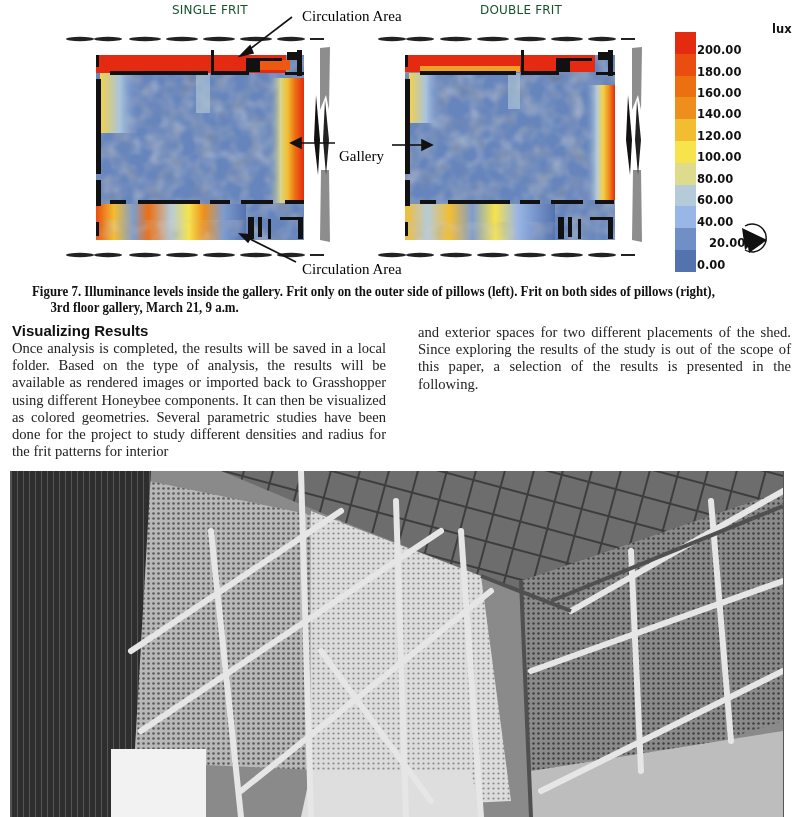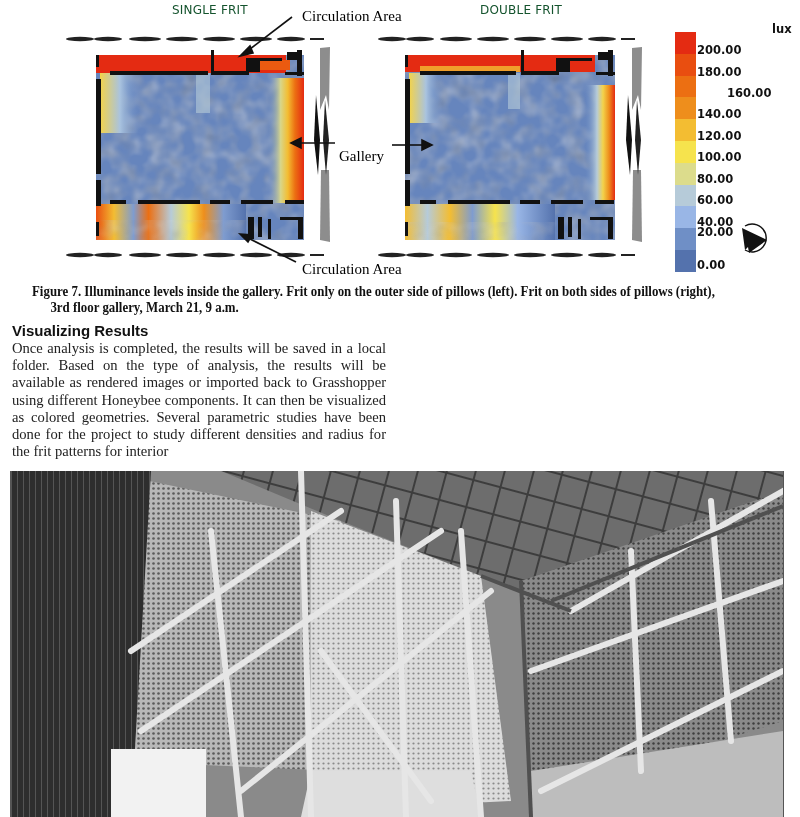--- a/index.html
+++ b/index.html
@@ -229,45 +229,46 @@
   <div style="height: 21.8px; background: rgb(243, 189, 50);" id="sw4"></div>
   <div style="height: 21.8px; background: rgb(246, 227, 77);" id="sw5"></div>
   <div style="height: 21.8px; background: rgb(220, 220, 140);" id="sw6"></div>
   <div style="height: 21.8px; background: rgb(182, 203, 217);" id="sw7"></div>
   <div style="height: 21.8px; background: rgb(153, 182, 230);" id="sw8"></div>
   <div style="height: 21.8px; background: rgb(111, 143, 198);" id="sw9"></div>
   <div style="height: 21.8px; background: rgb(84, 114, 173);" id="sw10"></div>
 </div>
 <div class="abs legend-label" style="left:697px; top:43px;">200.00</div>
 <div class="abs legend-label" style="left:697px; top:65px;">180.00</div>
-<div class="abs legend-label" style="left:697px; top:86px;padding-left:30px;">160.00</div>
+<div class="abs legend-label" style="left:697px; top:86px;">160.00</div>
 <div class="abs legend-label" style="left:697px; top:107px;">140.00</div>
 <div class="abs legend-label" style="left:697px; top:129px;">120.00</div>
 <div class="abs legend-label" style="left:697px; top:150px;">100.00</div>
 <div class="abs legend-label" style="left:697px; top:172px;">80.00</div>
 <div class="abs legend-label" style="left:697px; top:193px;">60.00</div>
 <div class="abs legend-label" style="left:697px; top:215px;">40.00</div>
-<div class="abs legend-label" style="left:697px; top:225px;">20.00</div>
+<div class="abs legend-label" style="left:697px; top:236px;padding-left:12px;">20.00</div>
 <div class="abs legend-label" style="left:697px; top:258px;">0.00</div>
 
 <svg class="abs" style="left:739px; top:220px;" width="32" height="36">
   <path d="M6 6 A 14 14 0 1 1 6 30" fill="none" stroke="#111" stroke-width="1.4"></path>
   <polygon points="3,8 28,20 10,33 9,27 6,30" fill="#111"></polygon>
 </svg>
 
 <div class="abs caption" style="top:284px;">
   <div>Figure 7. Illuminance levels inside the gallery. Frit only on the outer side of pillows (left). Frit on both sides of pillows (right),</div>
   <div style="padding-left:20px;">3rd floor gallery, March 21, 9 a.m.</div>
 </div>
 
 <div class="abs section-heading" style="left:12px; top:322px;">Visualizing Results</div>
 <div class="abs body-text" style="left:12px; top:340px; width:374px;">
   <p style="margin:0;">Once analysis is completed, the results will be saved in a local folder. Based on the type of analysis, the results will be available as rendered images or imported back to Grasshopper using different Honeybee components. It can then be visualized as colored geometries. Several parametric studies have been done for the project to study different densities and radius for the frit patterns for interior</p>
 </div>
 <div class="abs body-text" style="left:418px; top:324px; width:373px;">
+  <p style="margin:0 0 7px 0;">and exterior spaces for two different placements of the shed. Since exploring the results of the study is out of the scope of this paper, a selection of the results is presented in the following.</p>
 </div>
 
 <div class="abs photo">
   <svg width="772" height="346">
     <defs>
       <pattern id="perf" width="5" height="5" patternUnits="userSpaceOnUse">
         <rect width="5" height="5" fill="#b8b8b8"></rect>
           <circle cx="2.5" cy="2.5" r="1.3" fill="#5a5a5a"></circle>
       </pattern>
       <pattern id="perfLight" width="5" height="5" patternUnits="userSpaceOnUse">

